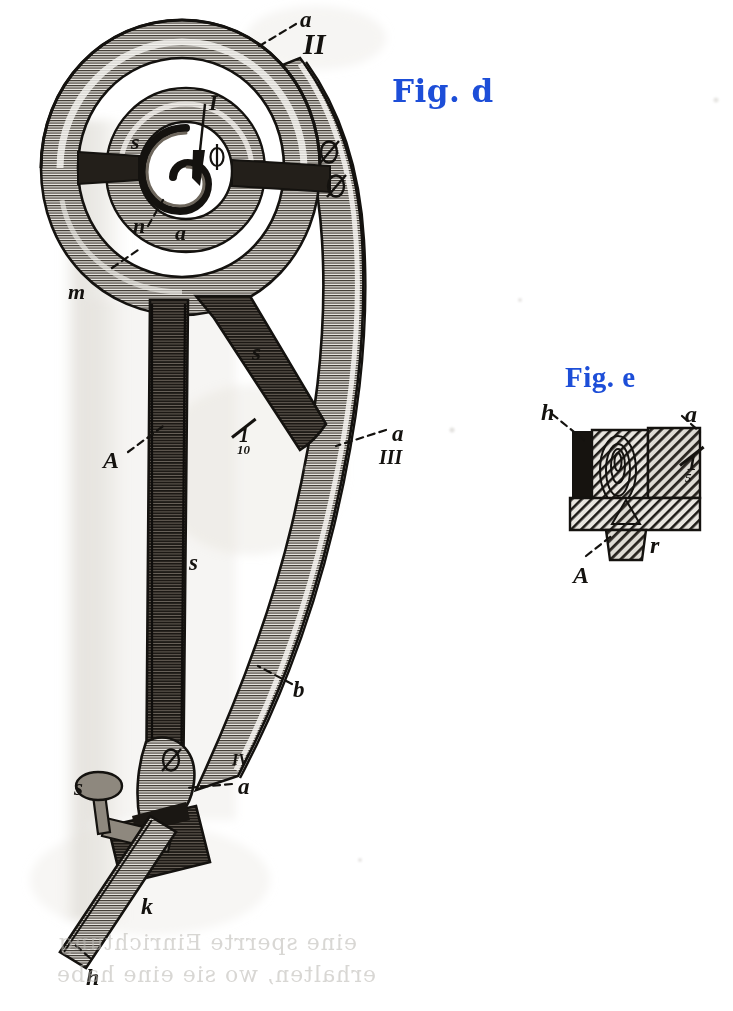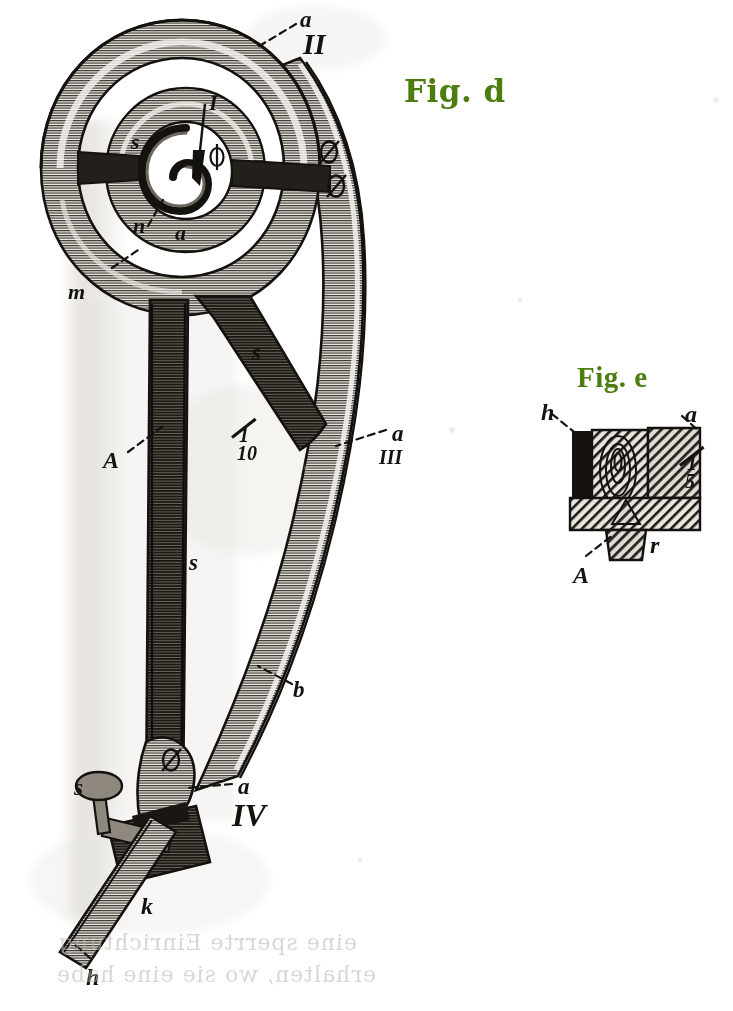--- a/index.html
+++ b/index.html
@@ -16,36 +16,35 @@
     font-style:italic;font-weight:bold;
     color:#14120f;
     line-height:1;
     white-space:nowrap;
     user-select:none;
   }
   .figtitle{
     position:absolute;
     font-family:"DejaVu Serif", serif;
     font-weight:bold;font-style:normal;
-    color:#4d7c0f;
+    color:#1d4ed8;
     letter-spacing:.5px;
     white-space:nowrap;
     line-height:1;
-    margin-left:12px;
   }
   .frac{
     position:absolute;
     font-family:"Liberation Serif", serif;
     font-style:italic;font-weight:bold;
     color:#14120f;line-height:1;white-space:nowrap;
   }
   .frac .num{position:absolute;left:7px;top:-2px;font-size:20px;}
   .frac .bar{position:absolute;left:0px;top:9px;width:30px;height:3px;
              background:#14120f;transform:rotate(-38deg);transform-origin:0 50%;}
-  .frac .den{position:absolute;left:5px;top:16px;font-size:20px;}
+  .frac .den{position:absolute;left:5px;top:16px;font-size:13px;}
   .bleed{
     position:absolute;
     font-family:"DejaVu Serif", serif;
     color:#b9b6b1;
     opacity:.55;
     transform:scaleX(-1);
     white-space:nowrap;
     font-size:22px;
     letter-spacing:1px;
     filter:blur(.4px);
@@ -306,21 +305,21 @@
   <div class="lbl" style="left:175px;top:222px;font-size:22px;">a</div>
   <div class="lbl" style="left:68px;top:281px;font-size:22px;">m</div>
   <div class="lbl" style="left:252px;top:341px;font-size:23px;">s</div>
   <div class="lbl" style="left:103px;top:448px;font-size:24px;">A</div>
   <div class="lbl" style="left:392px;top:422px;font-size:23px;">a</div>
   <div class="lbl" style="left:379px;top:447px;font-size:20px;">III</div>
   <div class="lbl" style="left:189px;top:551px;font-size:23px;">s</div>
   <div class="lbl" style="left:293px;top:678px;font-size:23px;">b</div>
   <div class="lbl" style="left:74px;top:776px;font-size:23px;">s</div>
   <div class="lbl" style="left:238px;top:775px;font-size:23px;">a</div>
-  <div class="lbl" style="left:232px;top:799px;font-size:32px;">IV</div>
+  <div class="lbl" style="left:232px;top:752px;font-size:16px;">IV</div>
   <div class="lbl" style="left:141px;top:894px;font-size:24px;">k</div>
   <div class="lbl" style="left:86px;top:965px;font-size:24px;">h</div>
 
   <div class="lbl" style="left:541px;top:400px;font-size:24px;">h</div>
   <div class="lbl" style="left:685px;top:402px;font-size:24px;">a</div>
   <div class="lbl" style="left:650px;top:533px;font-size:24px;">r</div>
   <div class="lbl" style="left:573px;top:563px;font-size:24px;">A</div>
 
   <div class="bleed" style="left:58px;top:930px;">eine sperrte Einrichtung</div>
   <div class="bleed" style="left:56px;top:962px;">erhalten, wo sie eine habe</div>

